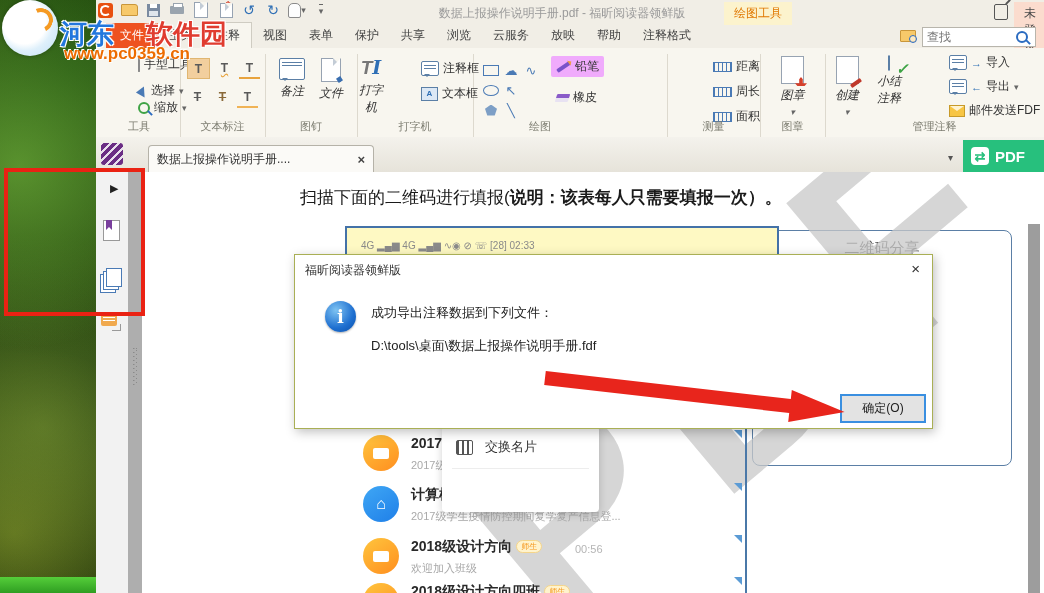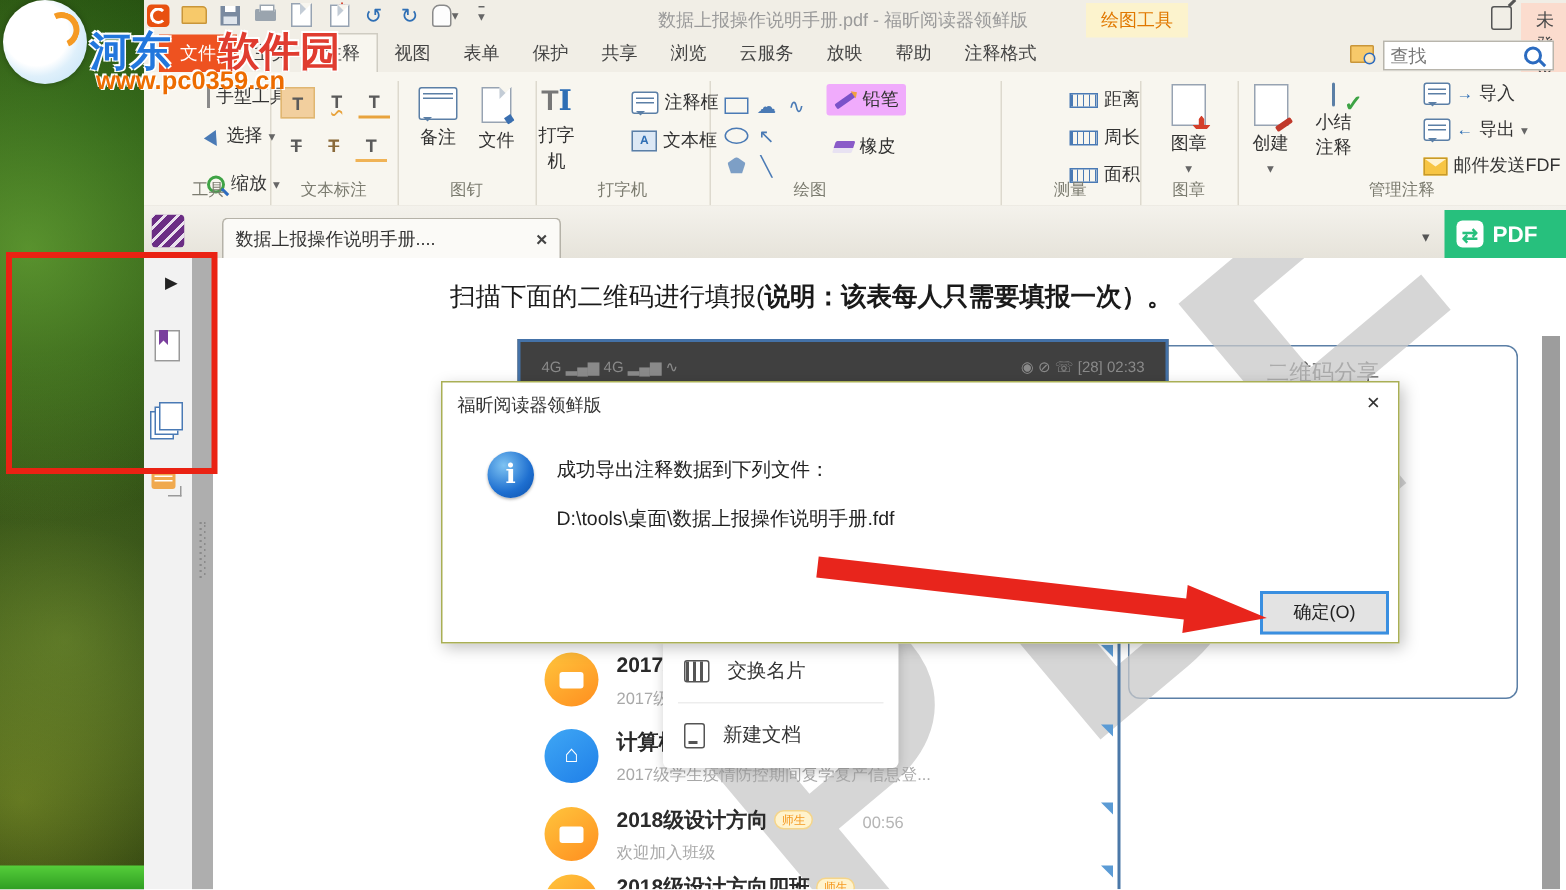--- a/index.html
+++ b/index.html
@@ -37,21 +37,21 @@
   .ic-mag:after{content:"";position:absolute;width:6px;height:2px;background:#2b6bc0;transform:rotate(45deg);right:-5px;bottom:-2px;}
   .ic-foldermag{width:14px;height:10px;background:#f7c96a;border:1px solid #c9963a;border-radius:1px;position:relative;}
   .ic-foldermag:after{content:"";position:absolute;width:6px;height:6px;border:1.5px solid #2b6bc0;border-radius:50%;right:-2px;bottom:-2px;background:rgba(255,255,255,.6);}
   
   .ribbon{left:96px;top:48px;width:948px;height:89px;background:#f8f6ef;border-bottom:1px solid #d5d2c8;overflow:hidden;}
   .rsep{position:absolute;top:6px;width:1px;height:112px;background:#ddd9ce;}
   .rgroup{position:absolute;top:0;height:89px;}
   .rglabel{position:absolute;bottom:3px;left:0;right:0;text-align:center;font-size:11px;color:#7c7c70;}
   .rrow{display:flex;align-items:center;gap:4px;font-size:12px;color:#333;white-space:nowrap;padding-left:36px;}
   .caret{font-size:9px;color:#666;}
-  .bigbtn{display:flex;flex-direction:column;align-items:center;gap:3px;font-size:12px;color:#333;text-align:center;}
+  .bigbtn{display:flex;flex-direction:column;align-items:center;gap:3px;font-size:12px;color:#333;text-align:center;font-style:italic;}
   
   .ic-hand{width:11px;height:13px;background:#fdfdfd;border:1px solid #8a8a8a;border-radius:5px 5px 2px 2px;}
   .ic-cursor{width:0;height:0;border-left:9px solid #4a7ab5;border-top:4px solid transparent;border-bottom:6px solid transparent;transform:rotate(-60deg);}
   .tmk{width:21px;height:19px;display:inline-flex;align-items:center;justify-content:center;font-weight:bold;color:#5a5a5a;font-size:12px;}
   .tmk.hl{background:#f2cf9e;border:1px solid #e0b671;}
   .tmk.wavy{text-decoration:underline wavy #e8a33d;}
   .tmk.und{border-bottom:2px solid #e8a33d;}
   .tmk.strike{text-decoration:line-through;}
   .ic-bub{width:16px;height:13px;border:1.5px solid #5b7fa6;border-radius:2px;background:#fff;position:relative;}
   .ic-bub:before{content:"";position:absolute;left:2px;top:3px;right:2px;height:1px;background:#5b7fa6;box-shadow:0 3px 0 #5b7fa6;}
@@ -100,21 +100,21 @@
   .ic-bm{width:15px;height:19px;background:#fff;border:1px solid #999;position:relative;}
   .ic-bm:after{content:"";position:absolute;left:2px;top:-1px;width:6px;height:10px;background:#7a3f9d;clip-path:polygon(0 0,100% 0,100% 100%,50% 70%,0 100%);}
   .ic-pgs{width:14px;height:17px;border:1.5px solid #4a7ab5;background:#fff;box-shadow:-3px 3px 0 -1px #fff,-3px 3px 0 0 #4a7ab5,-6px 6px 0 -1px #fff,-6px 6px 0 0 #4a7ab5;}
   .ic-cm{width:16px;height:12px;background:#f0a94e;border-radius:2px;position:relative;}
   .ic-cm:before{content:"";position:absolute;left:2px;top:3px;right:2px;height:1px;background:#fff;box-shadow:0 3px 0 #fff;}
   .ic-cm:after{content:"";position:absolute;right:-4px;bottom:-5px;width:8px;height:6px;border:1.5px solid #9a9a9a;border-top:none;border-left:none;}
   .dots{width:4px;height:38px;background:repeating-linear-gradient(#8a8a8a 0 1.5px,transparent 1.5px 4px),repeating-linear-gradient(#8a8a8a 0 1.5px,transparent 1.5px 4px);background-size:1.5px 100%;background-position:0 0,3px 2px;background-repeat:repeat-y;}
   .docarea{left:142px;top:172px;width:902px;height:421px;background:#fff;overflow:hidden;}
   .wm{position:absolute;left:598px;top:193px;transform:translate(-50%,-50%) rotate(-40deg);font-size:275px;color:#c9c9c9;letter-spacing:28px;z-index:2;font-weight:bold;opacity:.75;white-space:nowrap;}
   .heading{position:absolute;left:158px;top:14px;font-size:17px;color:#1a1a1a;z-index:3;white-space:nowrap;}
-  .statusbox{position:absolute;left:203px;top:54px;width:402px;height:34px;border:2px solid #4472a8;z-index:3;background:#404040;display:flex;justify-content:space-between;align-items:center;padding:0 14px;color:#8a8a8a;font-size:10px;}
+  .statusbox{position:absolute;left:203px;top:54px;width:402px;height:34px;border:2px solid #4472a8;z-index:3;background:#fef9c3;display:flex;align-items:center;padding:0 14px;color:#8a8a8a;font-size:10px;}
   .qrbox{position:absolute;left:610px;top:58px;width:258px;height:226px;border:1.5px solid #5b7fa6;border-radius:8px;z-index:1;text-align:center;padding-top:8px;font-size:15px;color:#555;}
   .vline{position:absolute;left:603px;top:256px;width:2px;height:165px;background:#4a78a8;z-index:3;}
   .scrollbar{position:absolute;left:886px;top:52px;width:12px;height:369px;background:#9d9d9d;z-index:4;}
   .bluetri{position:absolute;width:0;height:0;border-top:8px solid #5b9bd5;border-left:8px solid transparent;z-index:3;}
   .lrow{position:absolute;z-index:3;display:flex;gap:12px;align-items:flex-start;}
   .avat{width:36px;height:36px;border-radius:50%;display:flex;align-items:center;justify-content:center;color:#fff;flex:none;}
   .avat.or{background:linear-gradient(145deg,#ffc53d,#ff8e1f);}
   .avat.bl{background:linear-gradient(145deg,#3fa7f5,#1f7fe8);}
   .avbook{width:16px;height:11px;background:#fff;border-radius:2px;color:#f08300;font-size:7px;display:flex;align-items:center;justify-content:center;font-weight:bold;}
   .ltitle{font-size:14px;color:#2a2a2a;font-weight:bold;white-space:nowrap;}
@@ -255,21 +255,21 @@
     <div class="rgroup" style="left:2px;width:82px;">
       <div class="rrow" style="margin:8px 0 0 4px;">
           <span class="ic-hand"></span>
           <span>手型工具</span>
         </div>
       <div class="rrow" style="margin:9px 0 0 4px;">
           <span class="ic-cursor"></span>
           <span>选择</span>
           <span class="caret">▾</span>
         </div>
-      <div class="rrow" style="margin:15px 0 0 4px;">
+      <div class="rrow" style="margin:0 0 0 4px;">
           <span class="ic-mag" style="border-color:#3fa345;"></span>
           <span>缩放</span>
           <span class="caret">▾</span>
         </div>
       <div class="rglabel">工具</div>
     </div>
 
     <div class="rgroup" style="left:84px;width:85px;">
       <div style="display:flex;gap:4px;margin:10px 0 0 7px;">
         <span class="tmk hl">T</span>
@@ -494,24 +494,20 @@
           <div class="ltitle"><span>2018级设计方向四班</span><span class="badge">师生</span></div>
         </div>
     </div>
 
     <div class="popupmenu">
       <div class="pitem">
           <span class="ic-qr"></span>
           <span>交换名片</span>
         </div>
       <div class="pdiv"></div>
-      <div class="pitem">
-          <span class="ic-doc"></span>
-          <span>新建文档</span>
-        </div>
     </div>
 
     <div class="scrollbar"></div>
   </div>
 
   <div class="abs dialog">
     <div class="dlg-title">福昕阅读器领鲜版</div>
     <div class="dlg-x">×</div>
     <div class="infoico">
         <span>i</span>

